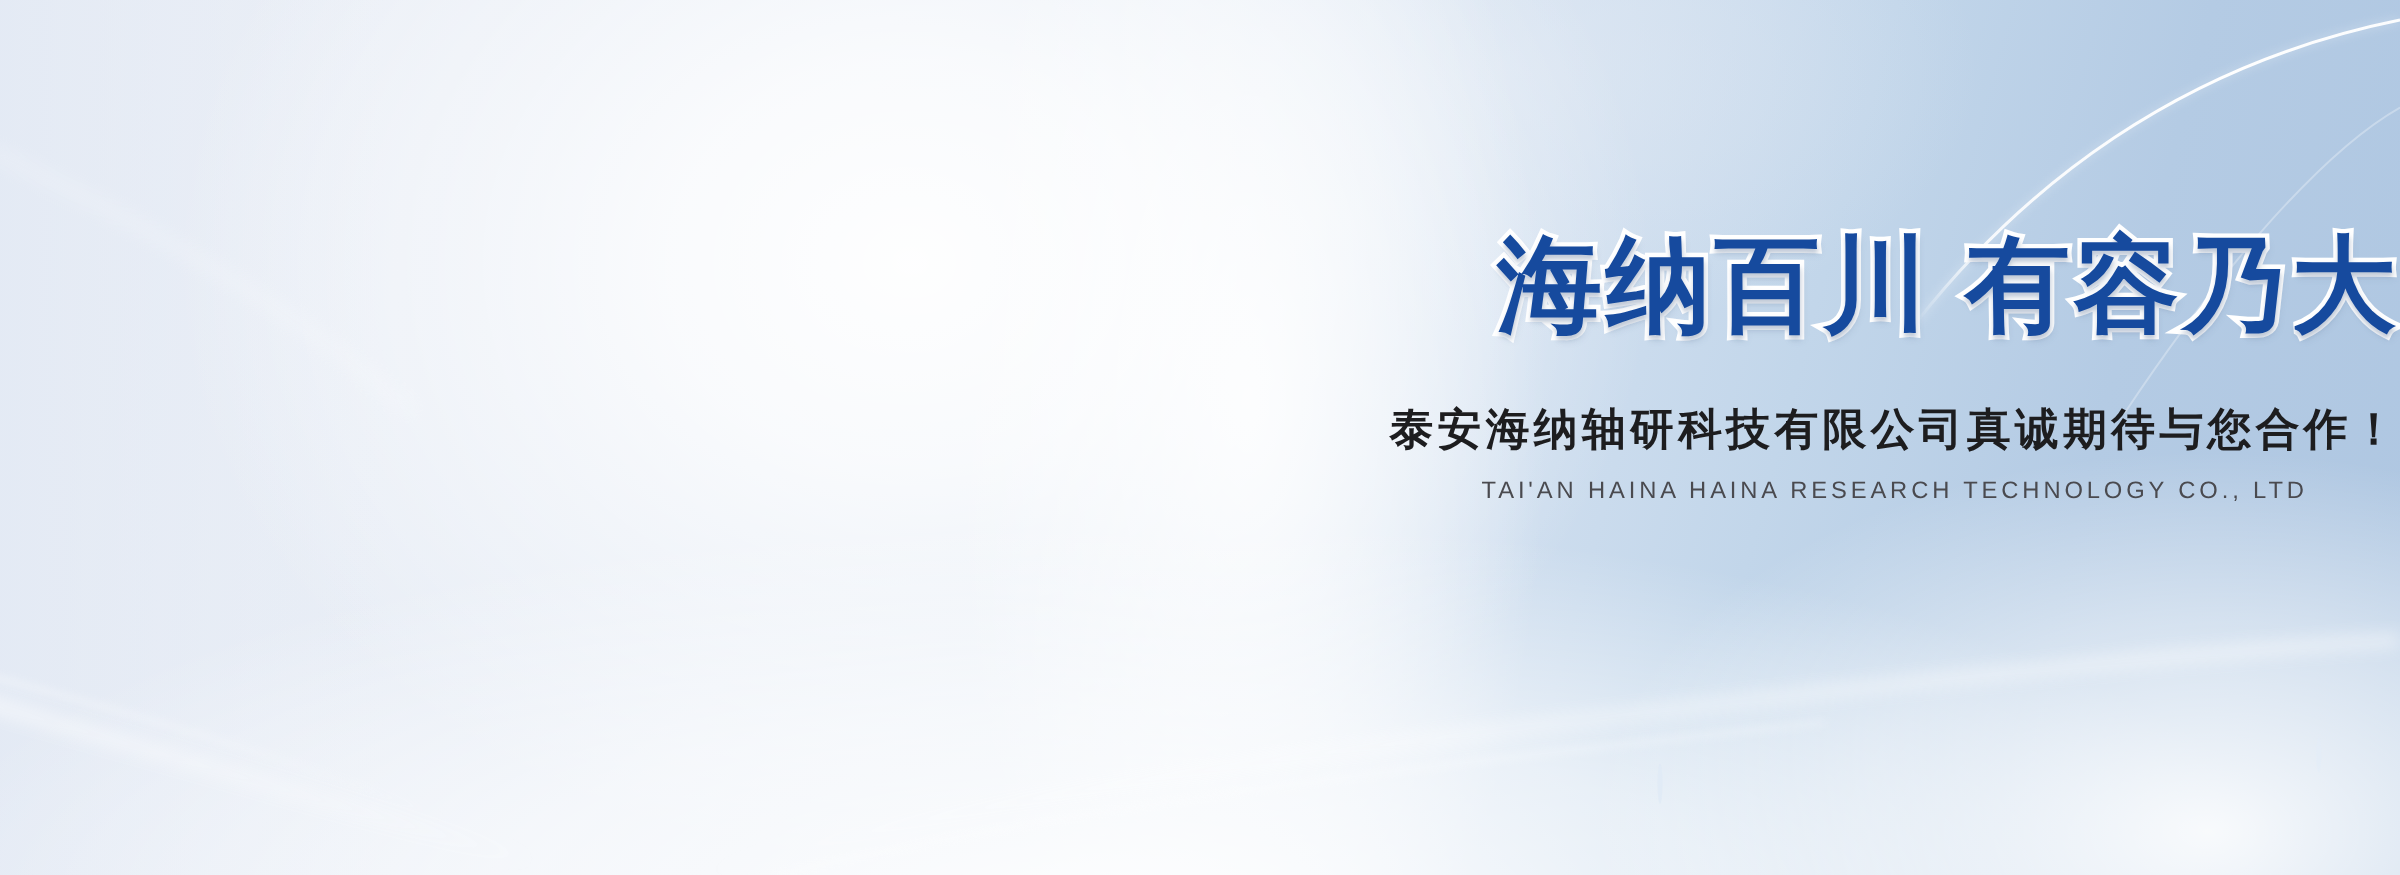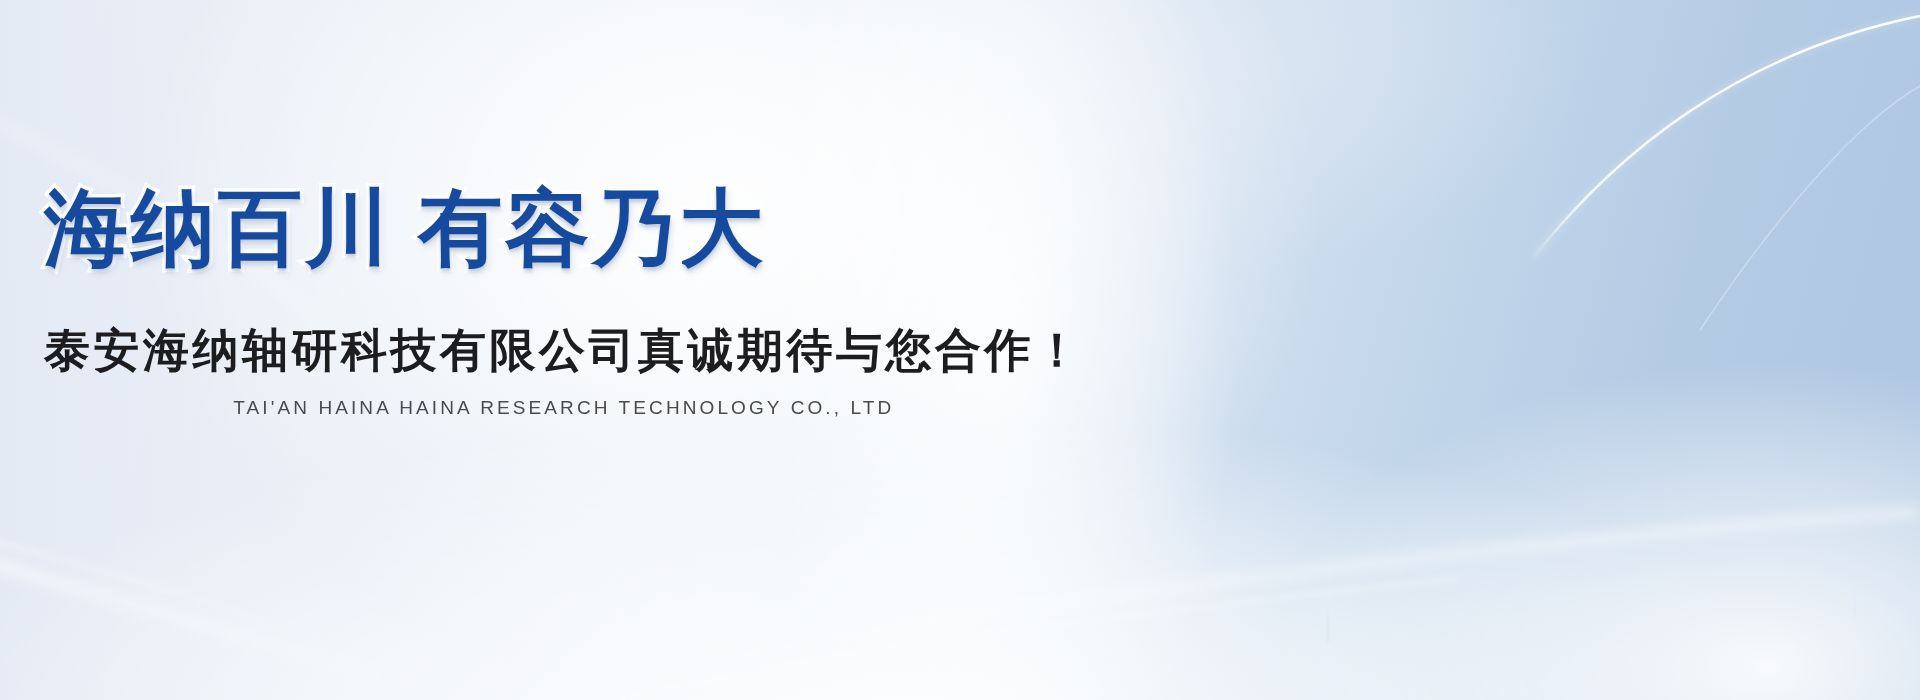--- a/index.html
+++ b/index.html
@@ -75,21 +75,21 @@
 
   .bg-svg { position:absolute; inset:0; width:1920px; height:700px; }
 
   
   .content {
     position:absolute;
     left:0; top:0;
     width:1920px; height:700px;
     display:flex;
     flex-direction:column;
-    align-items:flex-start;
+    align-items:flex-end;
     padding-left:44px;
   }
 
   .headline {
     margin-top:186px;
     font-size:84px;
     line-height:1.02;
     font-weight:bold;
     letter-spacing:3px;
     color:#164A9E;
@@ -100,21 +100,21 @@
        0 3px 3px rgba(120,140,170,0.30),
        2px 4px 6px rgba(110,130,165,0.22);
   }
 
   .sub-block {
     margin-top:48px;
     text-align:center;
   }
 
   .sub-cn {
-    font-size:46px;
+    font-size:35px;
     font-weight:bold;
     letter-spacing:3.5px;
     color:#1d1d1f;
     white-space:pre;
   }
 
   .sub-en {
     margin-top:15px;
     font-size:19px;
     font-weight:normal;

